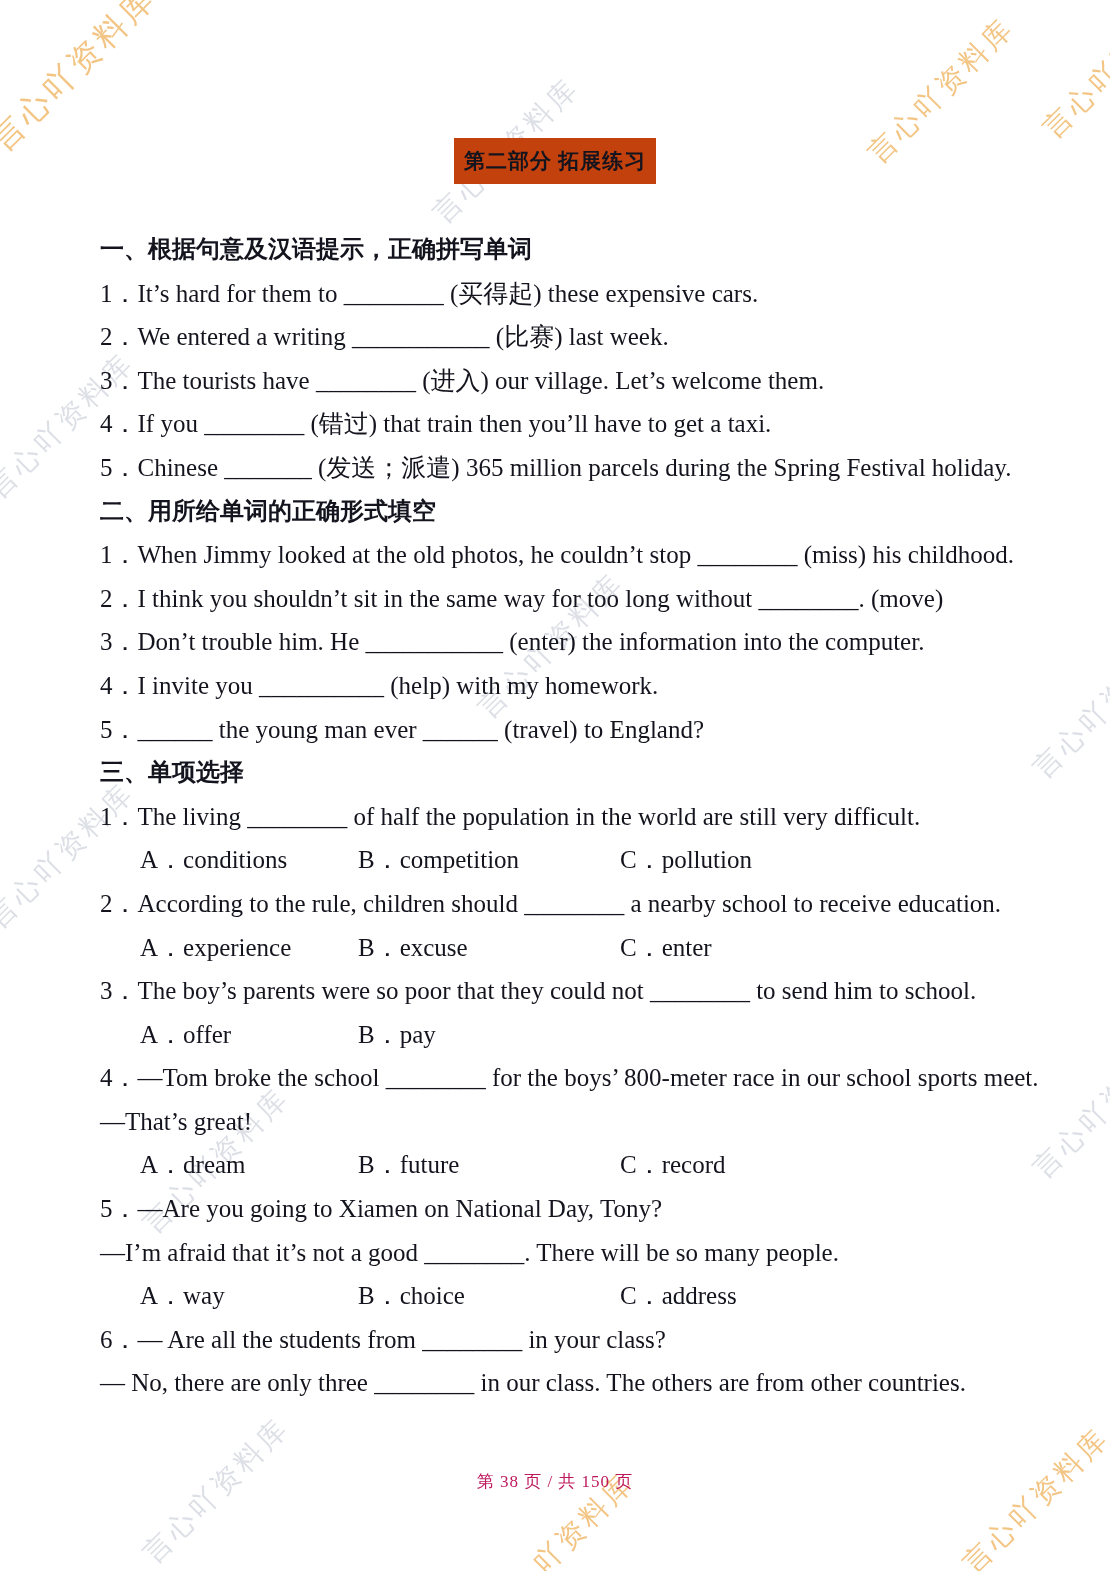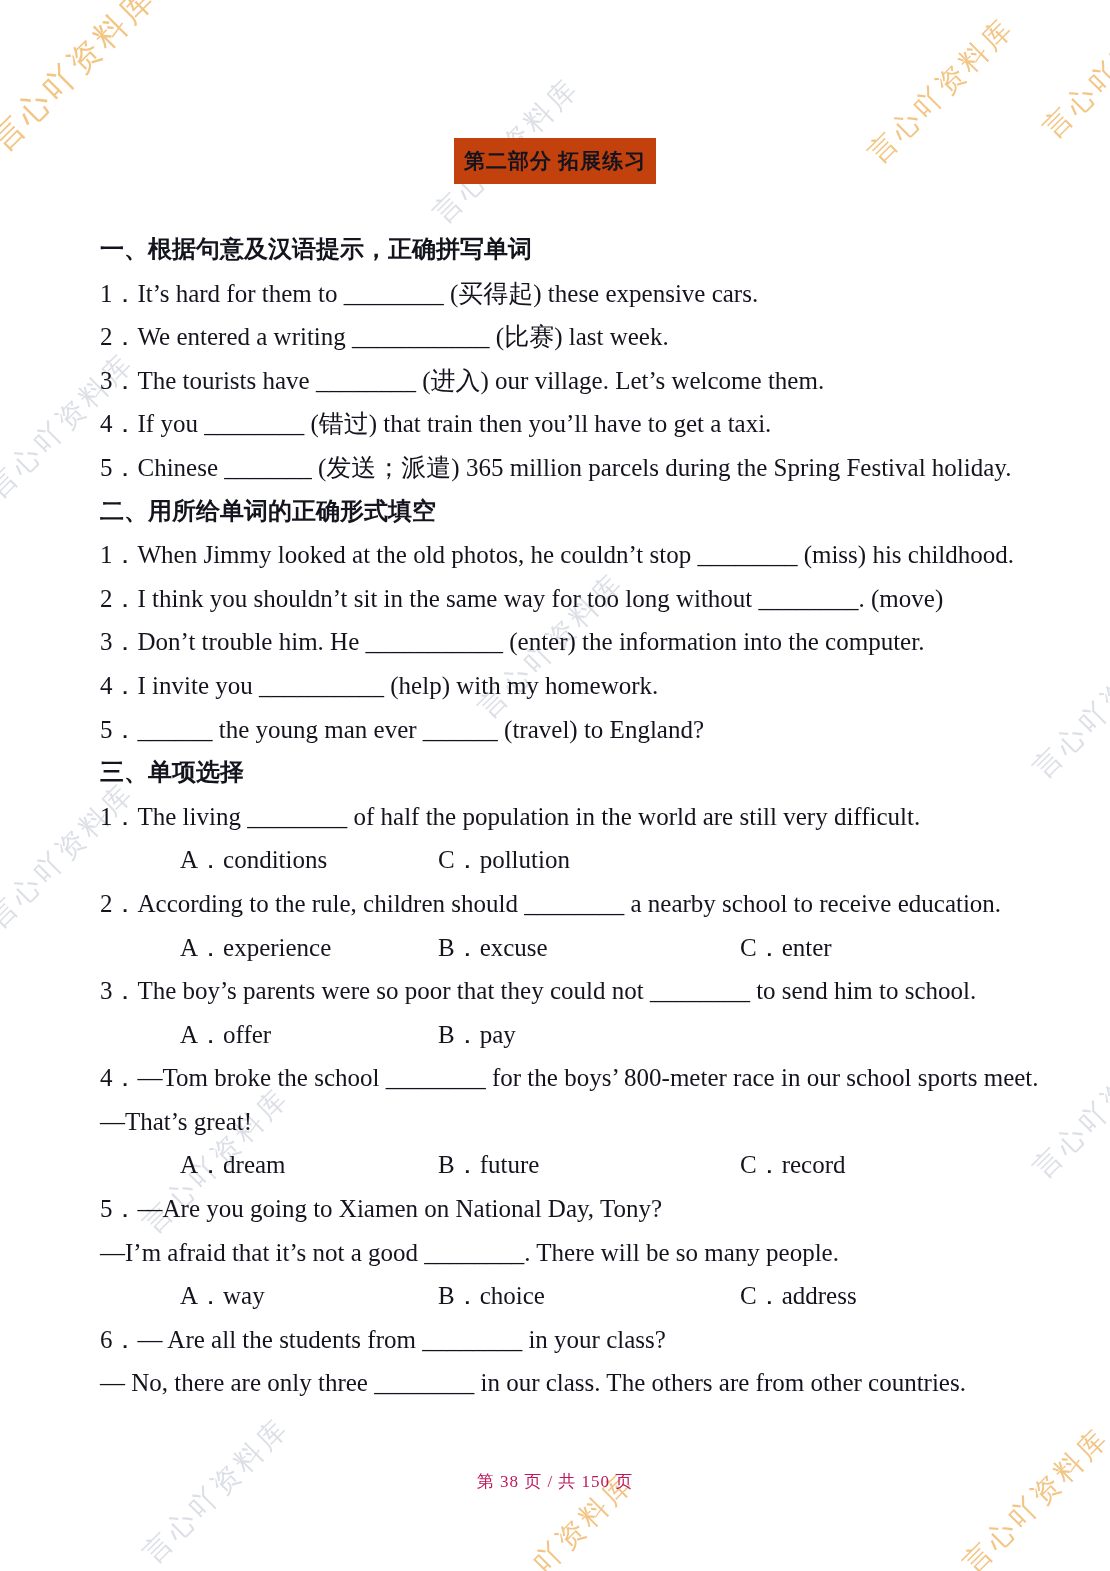--- a/index.html
+++ b/index.html
@@ -63,21 +63,21 @@
     white-space: nowrap;
   }
   .heading {
     font-weight: bold;
     font-size: 24px;
   }
   .options {
     display: flex;
     padding-left: 40px;
   }
-  .options .opt { white-space: nowrap; margin-left: 40px; }
+  .options .opt { white-space: nowrap; }
   .options .opt-a { width: 218px; }
   .options .opt-b { width: 262px; }
   .options .opt-c { flex: 1; }
 
   
   .footer {
     position: absolute;
     top: 1470px;
     left: 0;
     width: 100%;
@@ -125,20 +125,21 @@
     <p class="line">2．I think you shouldn’t sit in the same way for too long without ________. (move)</p>
     <p class="line">3．Don’t trouble him. He ___________ (enter) the information into the computer.</p>
     <p class="line">4．I invite you __________ (help) with my homework.</p>
     <p class="line">5．______ the young man ever ______ (travel) to England?</p>
 
     <p class="line heading">三、单项选择</p>
 
     <p class="line">1．The living ________ of half the population in the world are still very difficult.</p>
     <div class="line options">
       <span class="opt opt-a">A．conditions</span>
+      <span class="opt opt-b">B．competition</span>
       <span class="opt opt-c">C．pollution</span>
     </div>
 
     <p class="line">2．According to the rule, children should ________ a nearby school to receive education.</p>
     <div class="line options">
       <span class="opt opt-a">A．experience</span>
       <span class="opt opt-b">B．excuse</span>
       <span class="opt opt-c">C．enter</span>
     </div>
 

